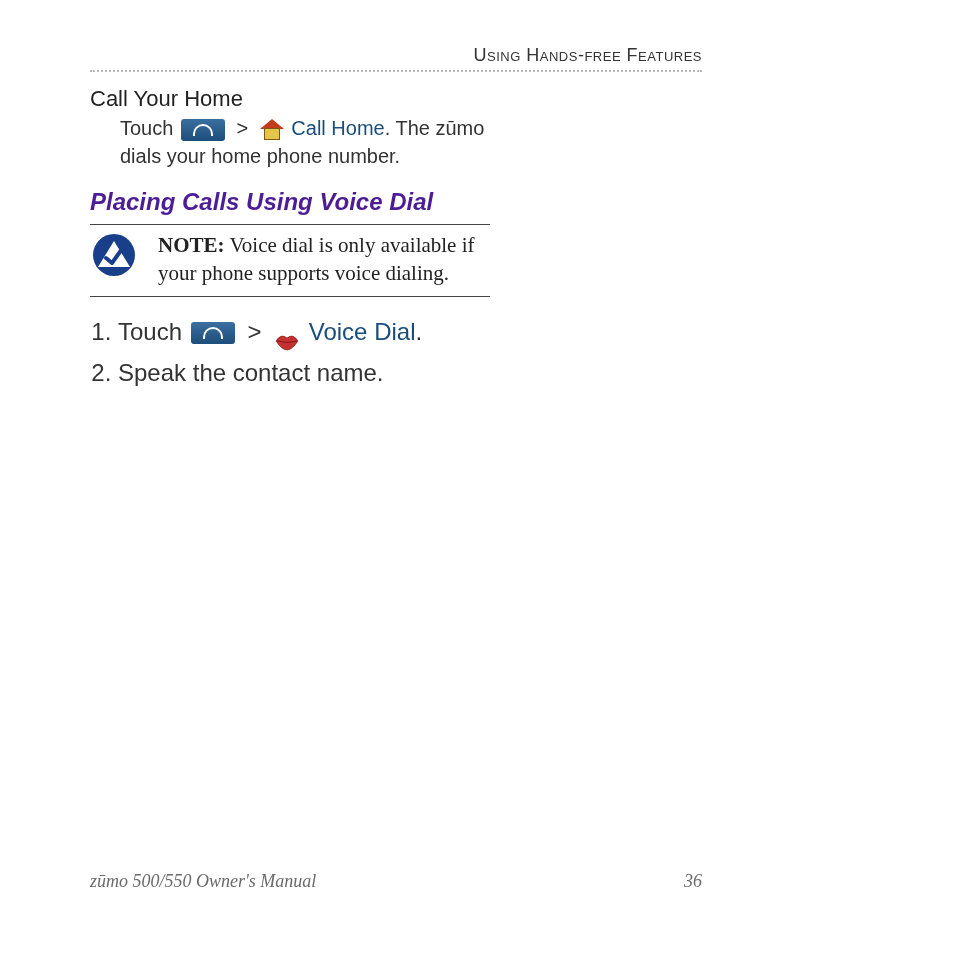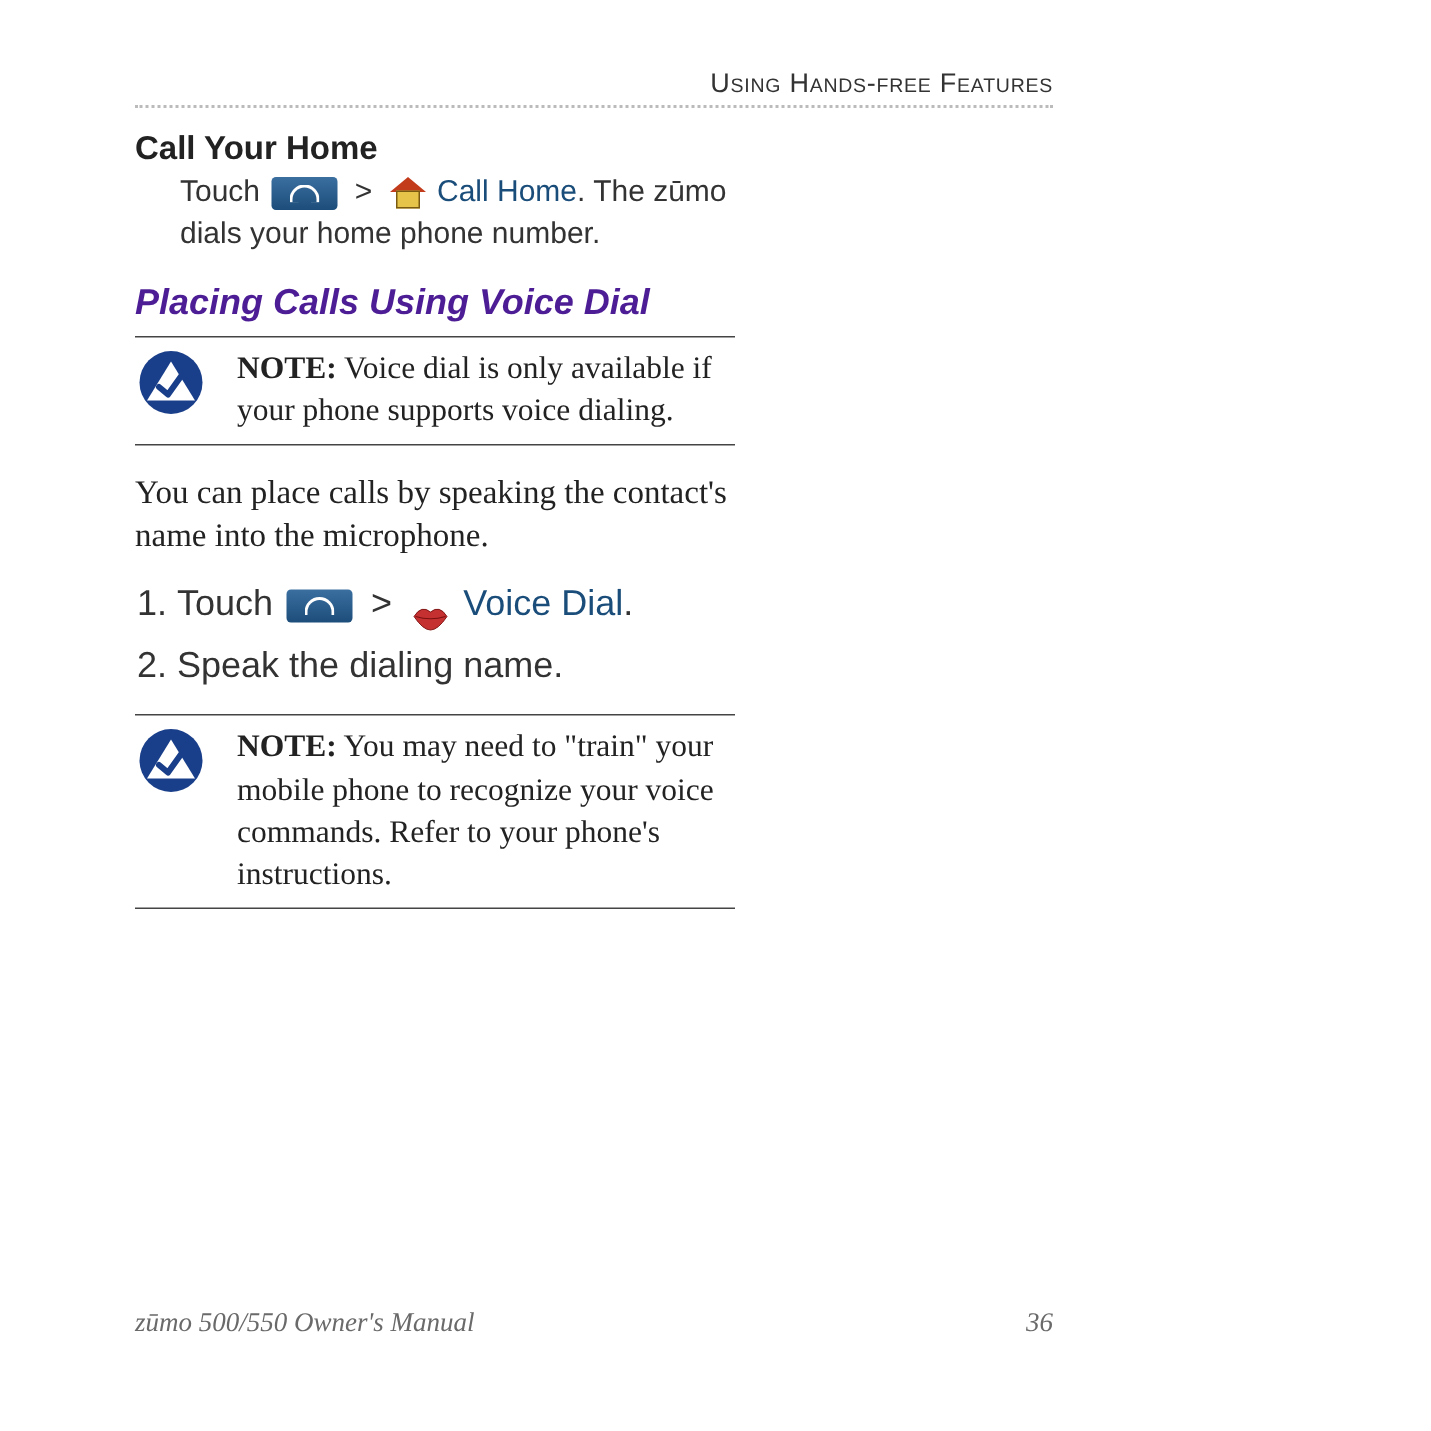--- a/index.html
+++ b/index.html
@@ -29,21 +29,21 @@
   .dotted-rule {
     border: none;
     border-top: 2px dotted #bbb;
     margin: 0 0 14px 0;
   }
   .content {
     width: 400px;
   }
   .h-callhome {
     font-size: 22px;
-    font-weight: bold;
+    font-weight: normal;
     margin: 6px 0 2px 0;
     font-family: Arial, Helvetica, sans-serif;
   }
   .callhome-body {
     font-size: 20px;
     line-height: 1.4;
     margin: 0 0 18px 30px;
     font-family: Arial, Helvetica, sans-serif;
     color: #333;
   }
@@ -199,50 +199,37 @@
           <circle cx="22" cy="22" r="21" fill="#1a3f8a"></circle>
           <polygon points="22,8 38,34 6,34" fill="#fff"></polygon>
           <polyline points="14,25 20,30 30,16" fill="none" stroke="#1a3f8a" stroke-width="4" stroke-linecap="round" stroke-linejoin="round"></polyline>
         </svg>
       </div>
       <div class="note-text">
         <b>NOTE:</b><span> Voice dial is only available if your phone supports voice dialing.</span>
       </div>
     </div>
 
-    <p class="body-para">You can place calls by speaking the contact's name into the microphone.</p>
 
     <ol class="steps">
       <li>
         <span>Touch </span>
         <span class="phone-btn"></span>
         <span class="sep-gt">&gt;</span>
         <span class="lips-icon">
           <svg viewBox="0 0 26 18" width="26" height="18">
             <path d="M2 8 Q7 0 13 5 Q19 0 24 8 Q18 17 13 17 Q8 17 2 8 Z" fill="#c53030" stroke="#7a1010" stroke-width="0.6"></path>
             <path d="M3 8 Q13 11 23 8" fill="none" stroke="#7a1010" stroke-width="0.8"></path>
           </svg>
         </span>
         <span class="blue-bold">Voice Dial</span><span>.</span>
       </li>
-      <li>Speak the dialing name.</li>
+      <li>Speak the contact name.</li>
     </ol>
 
-    <div class="note-block" style="margin-top:14px;">
-      <div class="note-icon">
-        <svg class="check-badge" viewBox="0 0 44 44">
-          <circle cx="22" cy="22" r="21" fill="#1a3f8a"></circle>
-          <polygon points="22,8 38,34 6,34" fill="#fff"></polygon>
-          <polyline points="14,25 20,30 30,16" fill="none" stroke="#1a3f8a" stroke-width="4" stroke-linecap="round" stroke-linejoin="round"></polyline>
-        </svg>
-      </div>
-      <div class="note-text">
-        <b>NOTE:</b><span> You may need to "train" your mobile phone to recognize your voice commands. Refer to your phone's instructions.</span>
-      </div>
-    </div>
 
   </div>
 
   <div class="footer">
     <span>zūmo 500/550 Owner's Manual</span>
     <span class="pg">36</span>
   </div>
 
 </div>
 

